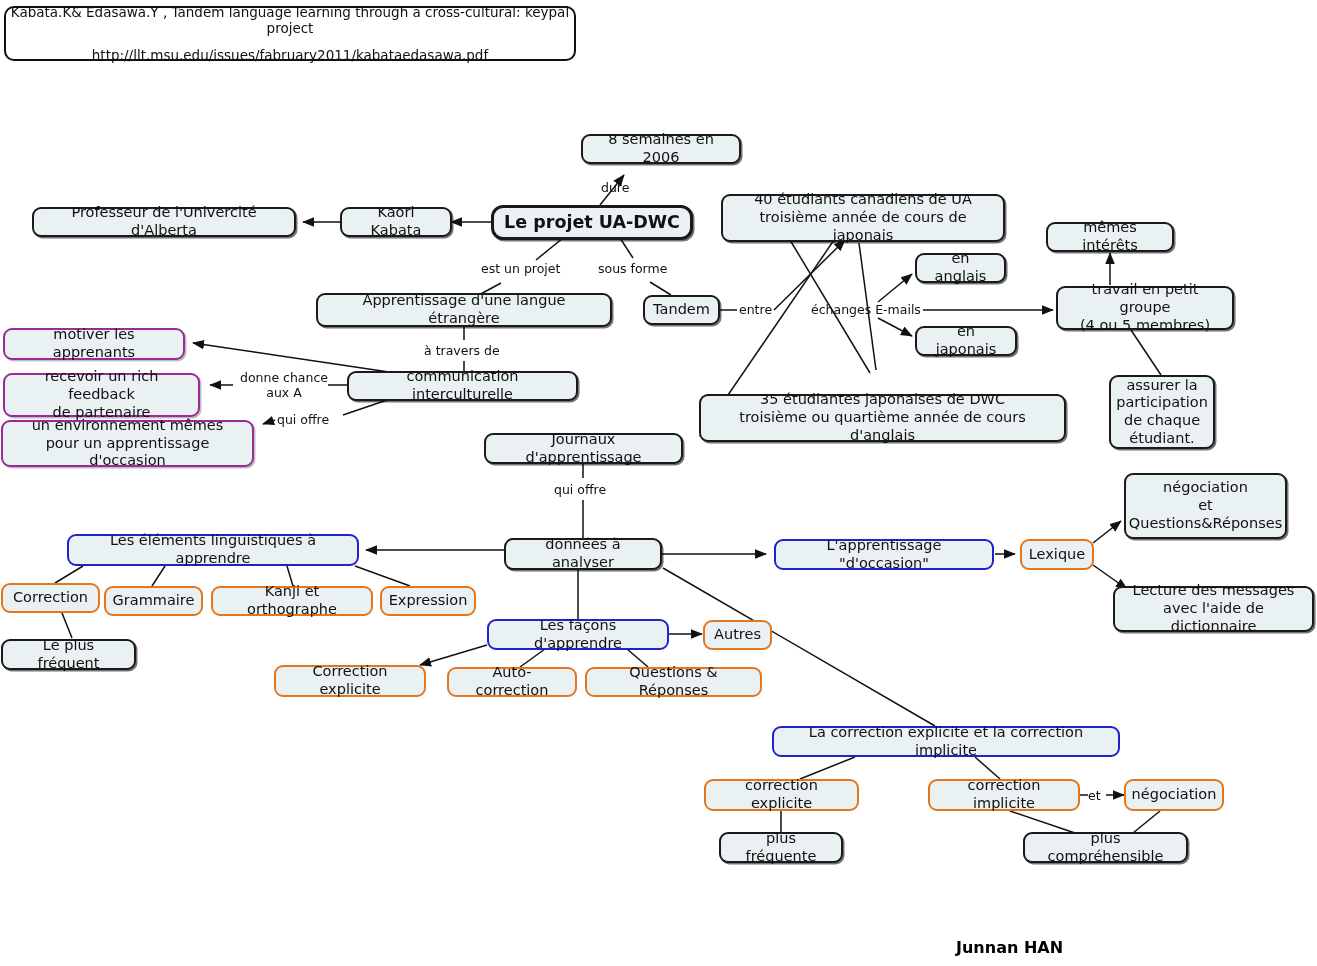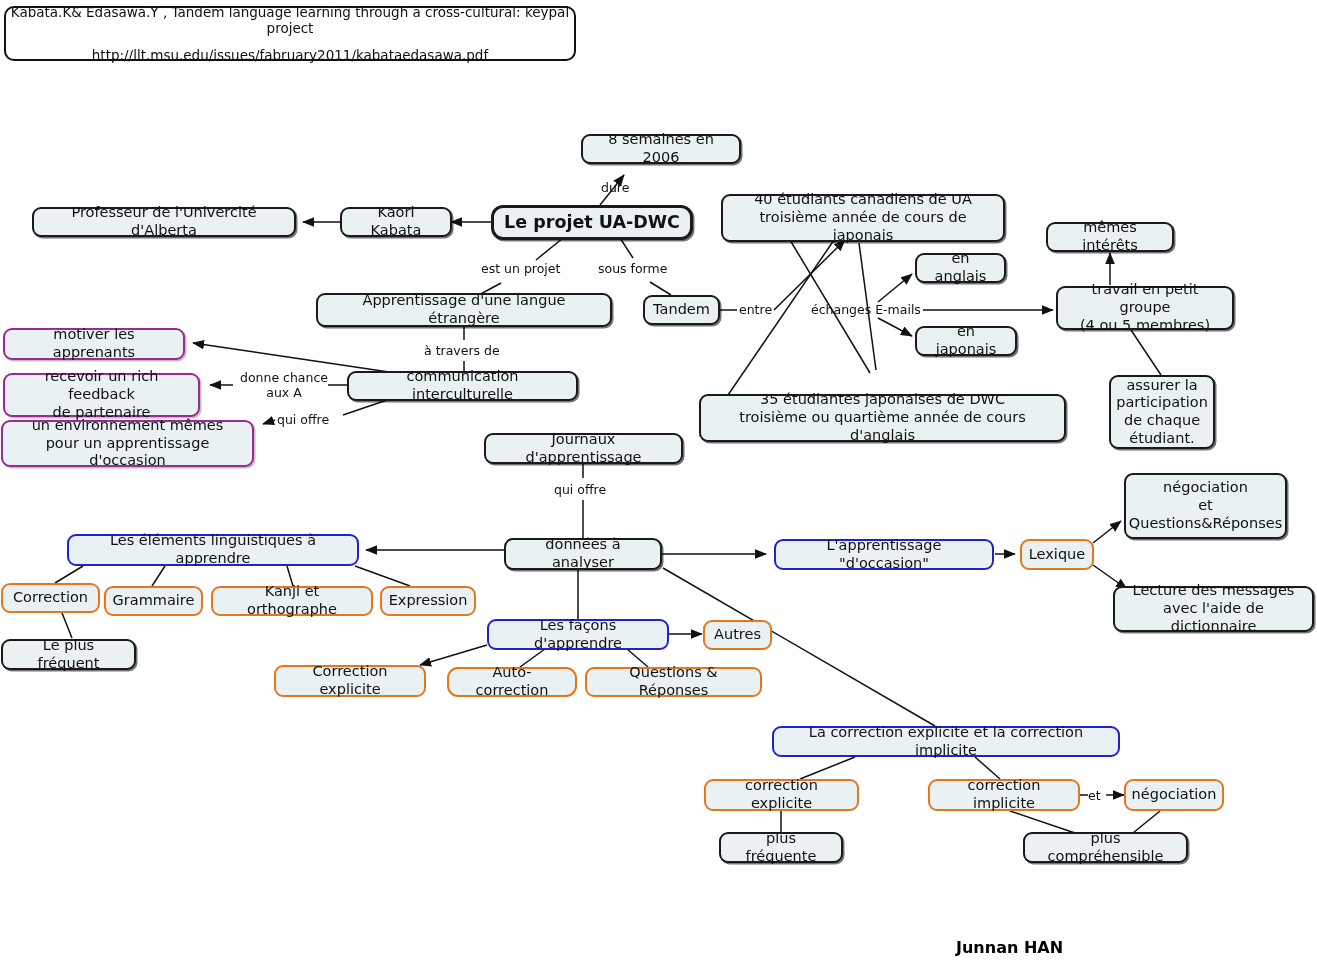--- a/index.html
+++ b/index.html
@@ -286,21 +286,21 @@
   <div class="node orange" style="left:380px; top:586px; width:96px; height:30px;">Expression</div>
 
   <div class="node plain" style="left:1px; top:639px; width:135px; height:31px;">Le plus fréquent</div>
 
   <div class="node blue" style="left:487px; top:619px; width:182px; height:31px;">Les façons d'apprendre</div>
 
   <div class="node orange" style="left:703px; top:620px; width:69px; height:30px;">Autres</div>
 
   <div class="node orange" style="left:274px; top:665px; width:152px; height:32px;">Correction explicite</div>
 
-  <div class="node orange" style="left:447px; top:667px; width:130px; height:30px;border-radius:11px;">Auto-correction</div>
+  <div class="node orange" style="left:447px; top:667px; width:130px; height:30px;">Auto-correction</div>
 
   <div class="node orange" style="left:585px; top:667px; width:177px; height:30px;">Questions &amp; Réponses</div>
 
   <div class="node blue" style="left:772px; top:726px; width:348px; height:31px;">La correction explicite et la correction implicite</div>
 
   <div class="node orange" style="left:704px; top:779px; width:155px; height:32px;">correction explicite</div>
 
   <div class="node orange" style="left:928px; top:779px; width:152px; height:32px;">correction implicite</div>
 
   <div class="node orange" style="left:1124px; top:779px; width:100px; height:32px;">négociation</div>

